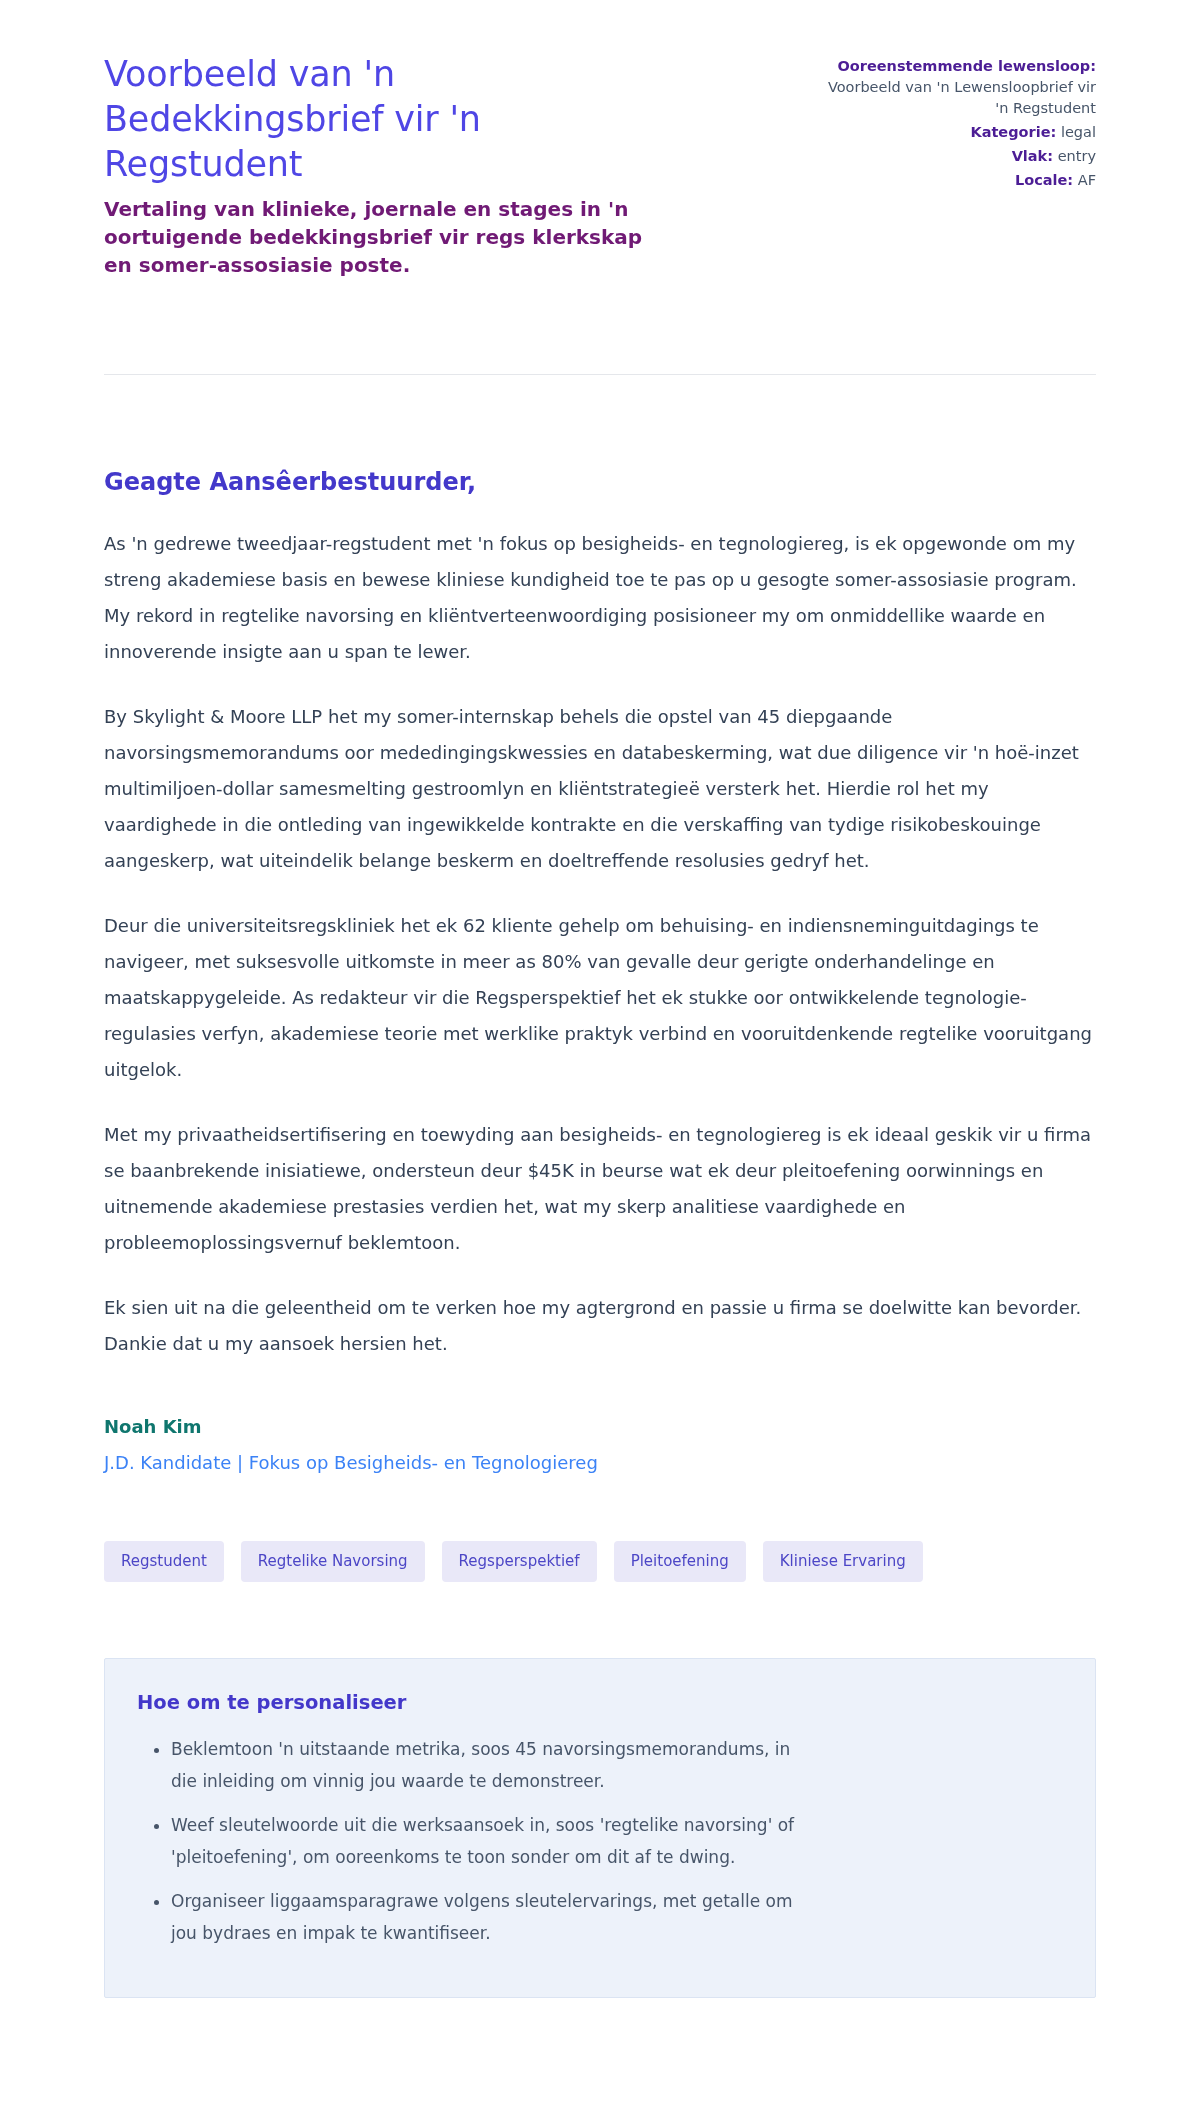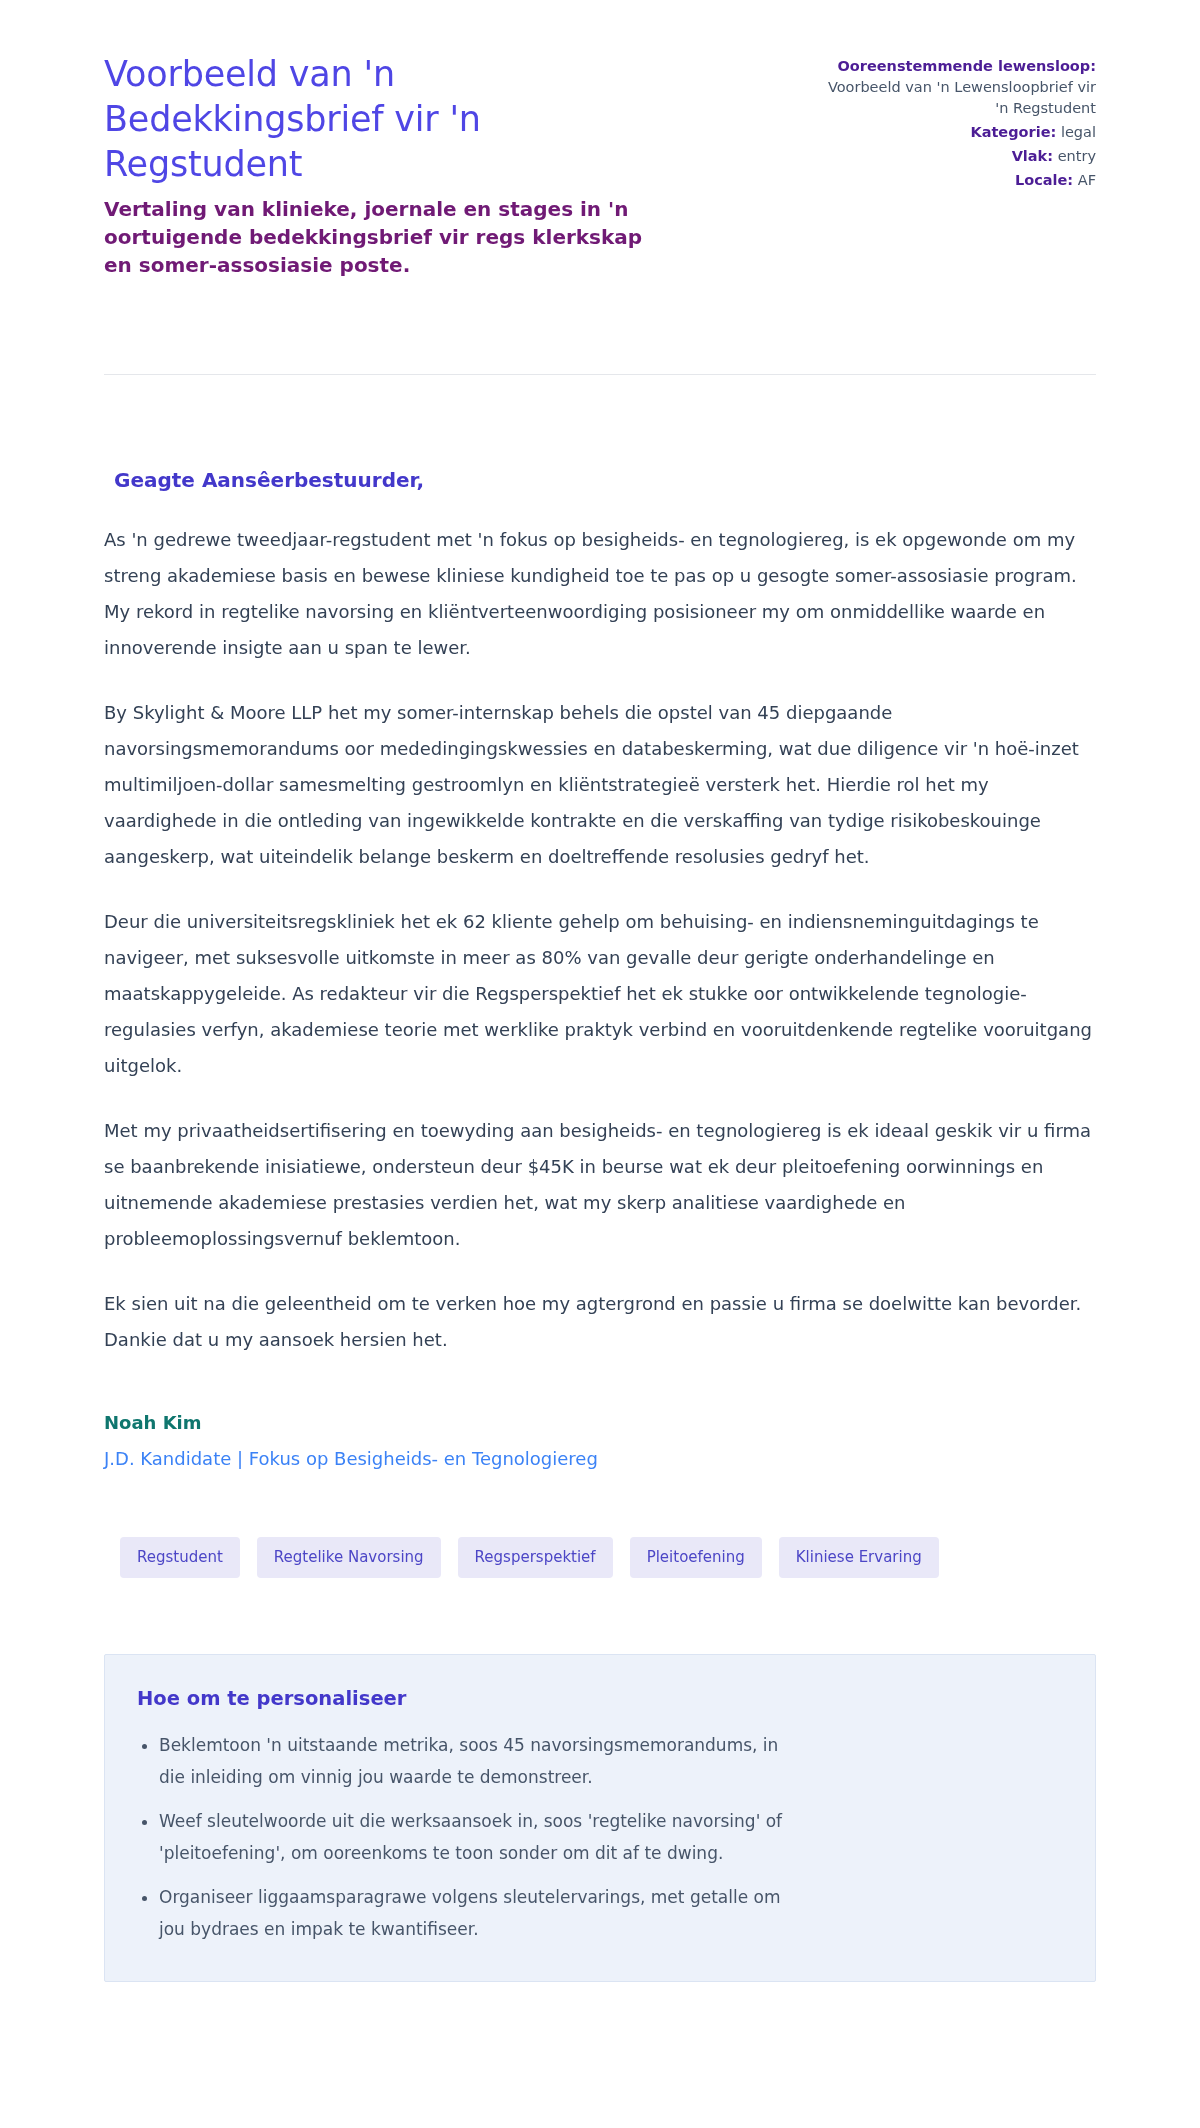--- a/index.html
+++ b/index.html
@@ -55,22 +55,22 @@
   .meta-line strong { color: #4c1d95; font-weight: bold; }
   
   .divider {
     border: 0;
     border-top: 1px solid #e5e7eb;
     margin: 95px 0 0 0;
   }
   
   .letter { margin-top: 93px; }
   .greeting {
-    margin: 0 0 30px 10px;
-    font-size: 20px;
+    margin: 0 0 30px 0;
+    font-size: 24px;
     font-weight: bold;
     color: #4338ca;
   }
   .para {
     margin: 0 0 29px 0;
     font-size: 18px;
     line-height: 2.0;
     color: #334155;
   }
   .sig-name {
@@ -83,21 +83,20 @@
     margin: 15px 0 0 0;
     font-size: 18px;
     color: #3b82f6;
   }
   
   .tags {
     margin-top: 68px;
     display: flex;
     flex-wrap: wrap;
     gap: 17px;
-    margin-left: 16px;
   }
   .tag {
     display: inline-block;
     background: #e9e8f8;
     color: #4c46c6;
     font-size: 15px;
     line-height: 1;
     padding: 13px 17px;
     border-radius: 4px;
     cursor: pointer;
@@ -111,21 +110,21 @@
     padding: 32px 32px 36px 32px;
     box-sizing: border-box;
   }
   .callout-heading {
     margin: 0 0 20px 0;
     font-size: 19.5px;
     font-weight: bold;
     color: #4338ca;
   }
   .callout-list {
-    margin: 0;
+    margin: 12px;
     padding: 0 0 0 22px;
     max-width: 635px;
   }
   .callout-list li {
     margin: 0 0 13px 0;
     font-size: 17px;
     line-height: 1.85;
     color: #475569;
   }
   .callout-list li:last-child { margin-bottom: 0; }

